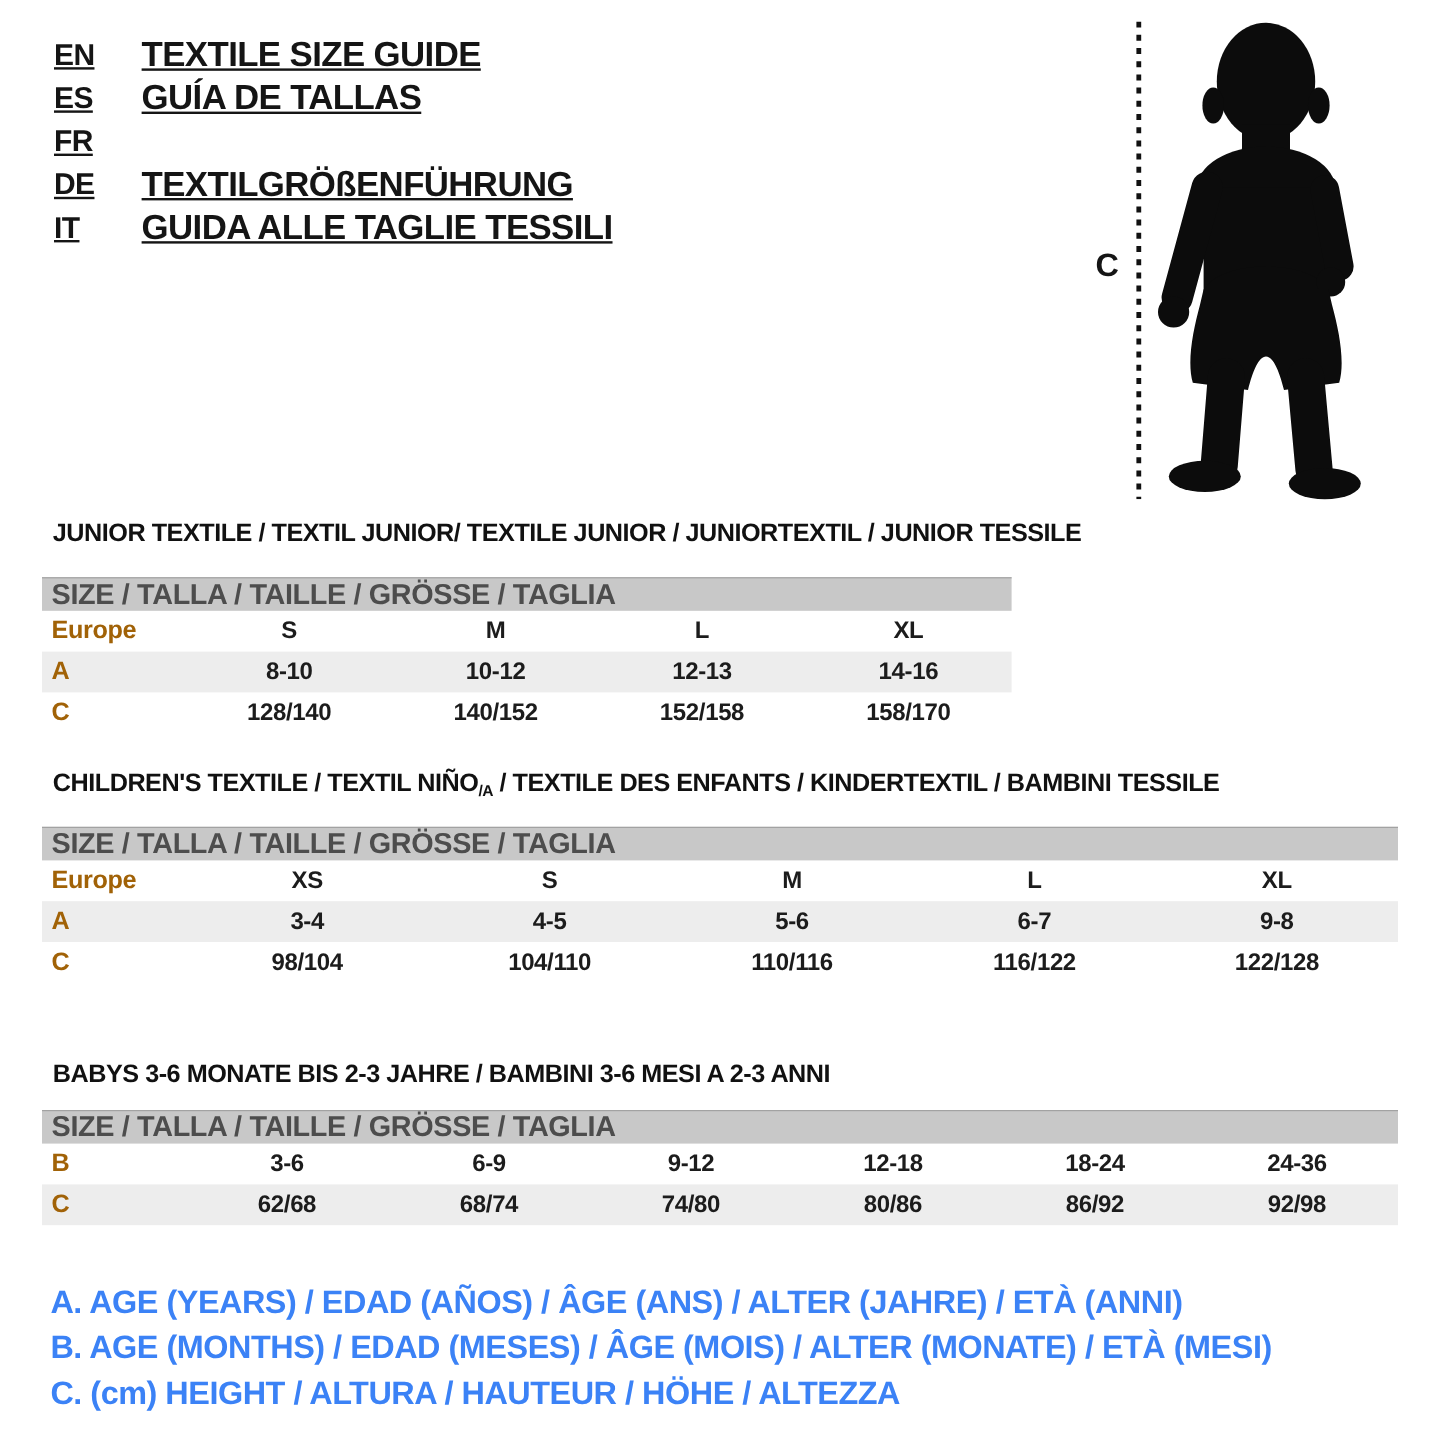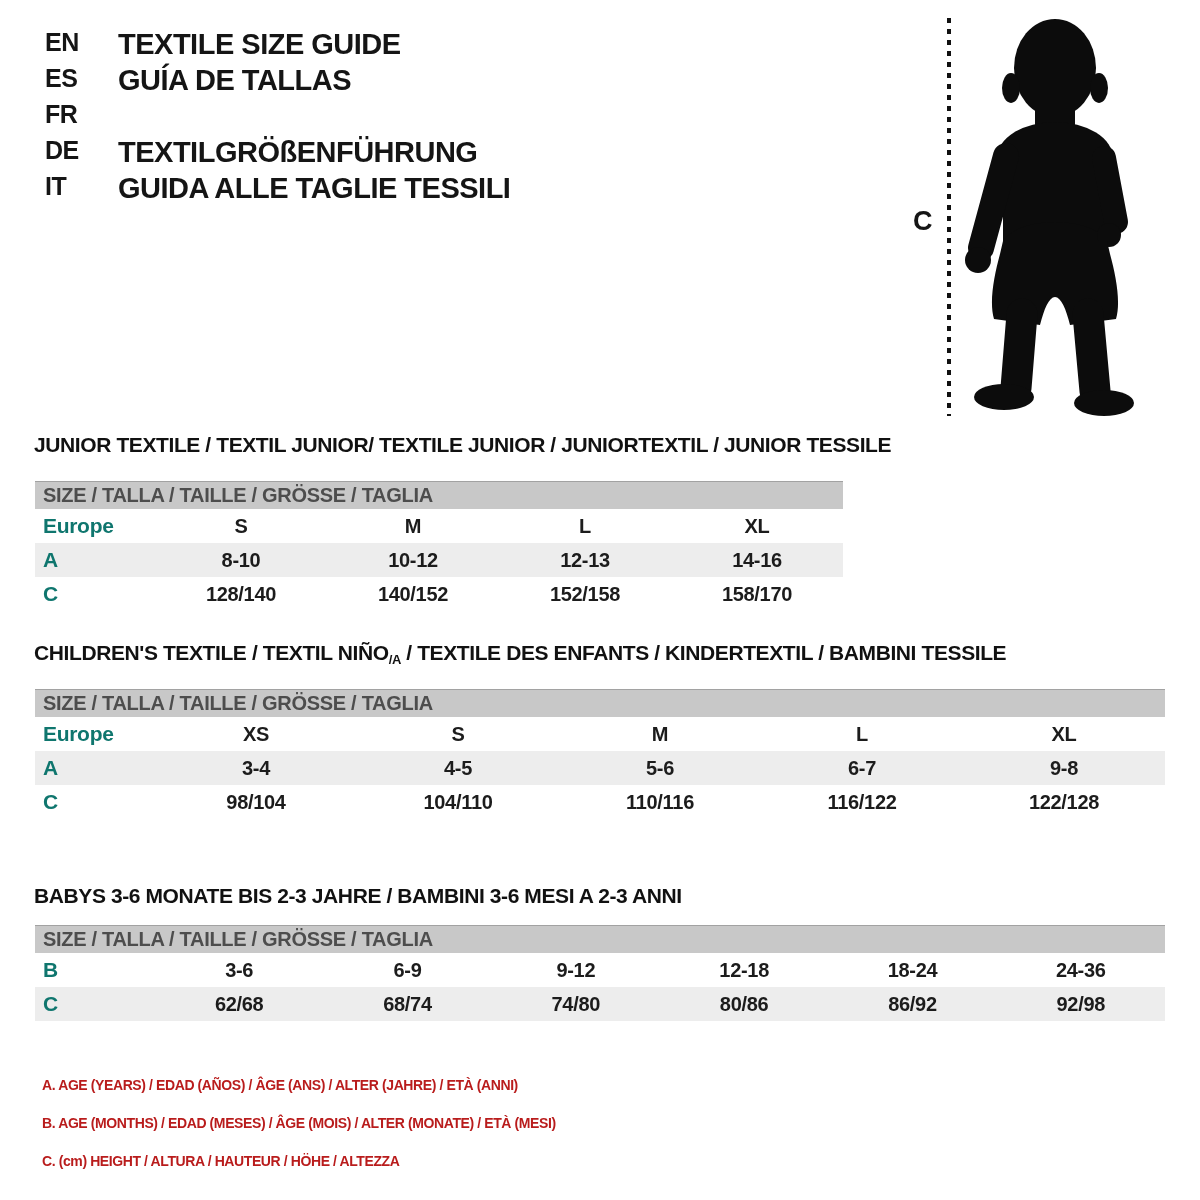--- a/index.html
+++ b/index.html
@@ -14,52 +14,52 @@
   .page{
     position:relative;
     width:1200px;height:1200px;
     background:#ffffff;
     font-family:"Liberation Sans", sans-serif;
     color:var(--ink);
     overflow:hidden;
   }
   
   .lang-list{position:absolute;left:45px;top:28px;}
-  .lang-row{display:flex;height:36px;}
+  .lang-row{display:flex;height:36px;align-items:center;text-decoration:underline;}
   .lang-code{width:73px;font-size:25px;font-weight:700;letter-spacing:-0.5px;}
   .lang-label{font-size:29px;font-weight:700;letter-spacing:-0.5px;white-space:nowrap;}
   
   .height-line{position:absolute;left:946px;top:18px;}
   .figure-c{position:absolute;left:913px;top:206px;font-size:27px;font-weight:700;}
   .baby-svg{position:absolute;left:958px;top:16px;}
   
   .sec-title{
-    position:absolute;left:34px;
+    position:absolute;left:44px;
     font-size:21px;font-weight:700;letter-spacing:-0.4px;
     white-space:nowrap;color:#111;
   }
   .sub-a{font-size:13px;vertical-align:-4px;font-weight:700;}
   
   .sg-table{position:absolute;left:35px;}
   .band{
     height:28px;background:var(--header-band);
     border-top:1px solid var(--band-edge);
     display:flex;align-items:center;
   }
   .band span{
-    padding-left:8px;font-size:20px;font-weight:700;
+    padding-left:8px;font-size:24px;font-weight:700;
     letter-spacing:-0.3px;color:var(--band-ink);white-space:nowrap;
   }
   .trow{display:flex;height:34px;align-items:center;}
   .trow.stripe{background:var(--row-stripe);}
-  .rlabel{width:120px;padding-left:8px;font-size:21px;font-weight:700;letter-spacing:-0.3px;color:#0f766e;}
+  .rlabel{width:120px;padding-left:8px;font-size:21px;font-weight:700;letter-spacing:-0.3px;color:#a16207;}
   .cell{flex:1;text-align:center;font-size:20px;font-weight:700;letter-spacing:-0.3px;color:#1c1c1c;}
   
   .legend{position:absolute;left:42px;top:1066px;}
-  .legend-line{font-size:14px;font-weight:700;letter-spacing:-0.4px;line-height:38px;white-space:nowrap;color:#b91c1c;}
+  .legend-line{font-size:27px;font-weight:700;letter-spacing:-0.4px;line-height:38px;white-space:nowrap;color:#3b82f6;}
 </style>
 </head>
 <body>
 
 <div class="page">
 
   <div class="lang-list">
     <div class="lang-row">
       <span class="lang-code">EN</span>
       <span class="lang-label">TEXTILE SIZE GUIDE</span>

